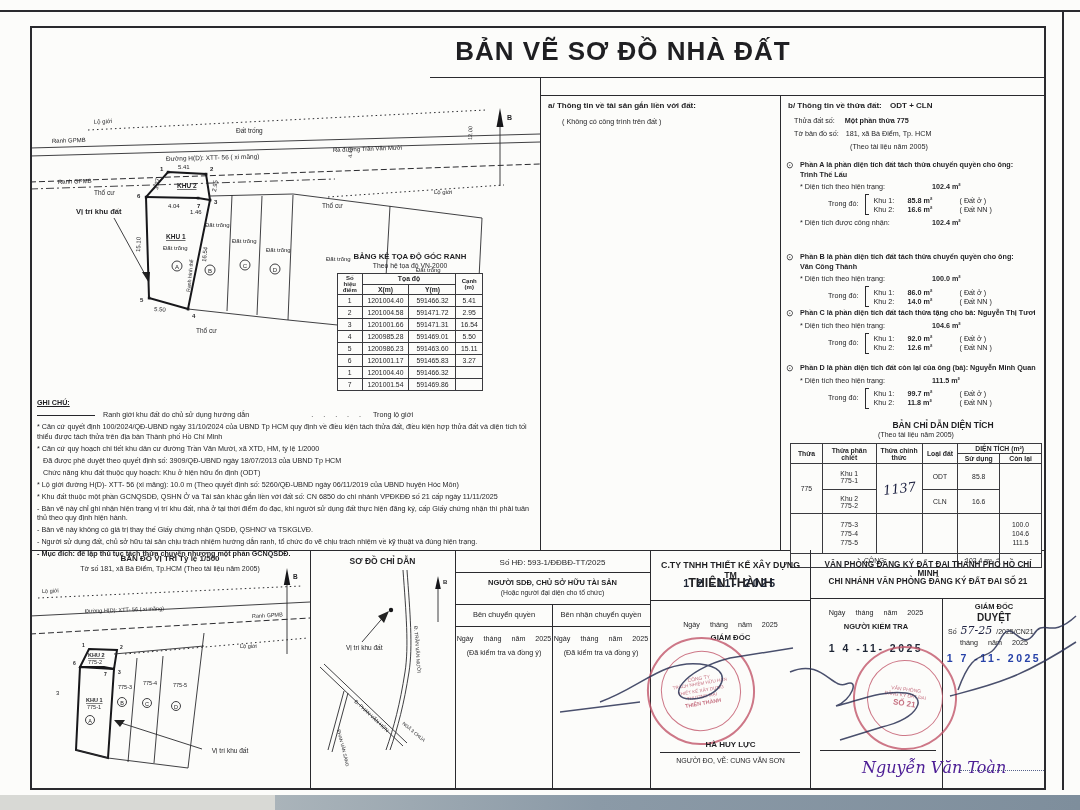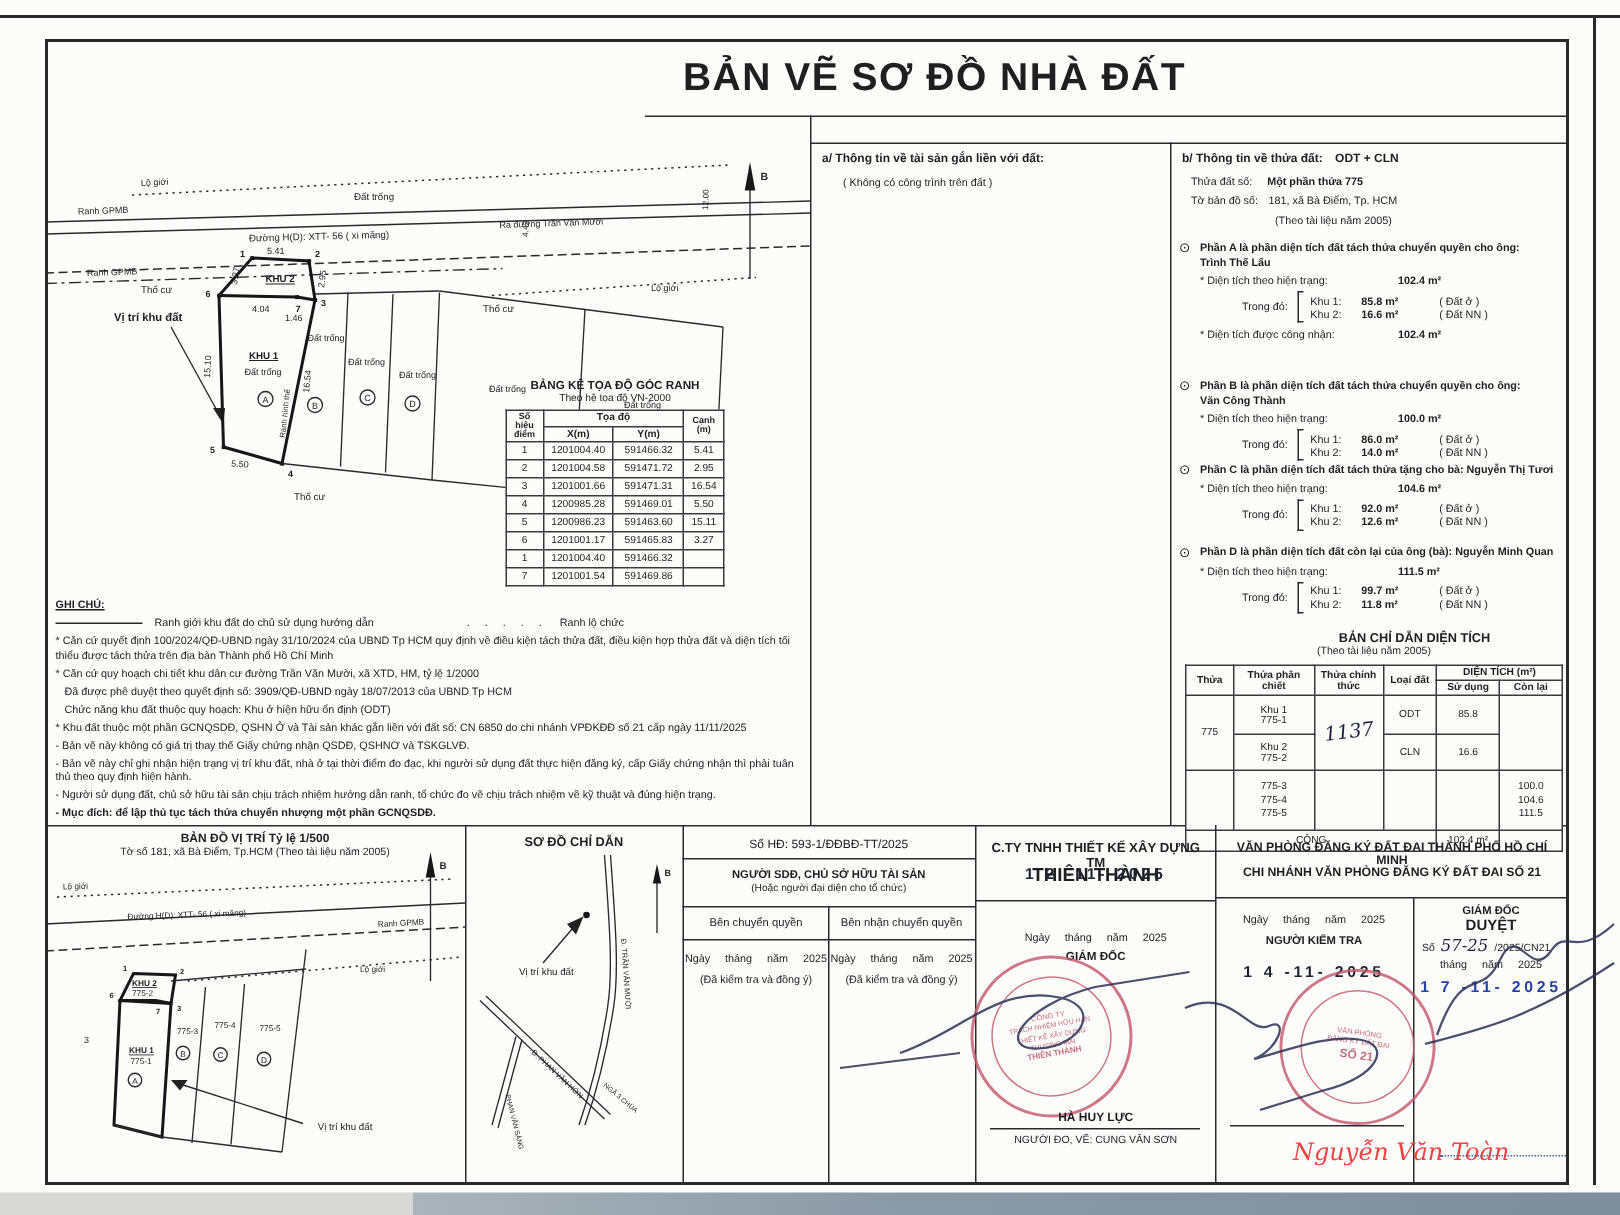--- a/index.html
+++ b/index.html
@@ -9,21 +9,21 @@
   .abs{position:absolute}
   .ln{position:absolute;background:#2a2a2e}
   .ctr{text-align:center}
   .b{font-weight:bold}
   .t7{font-size:7.2px;line-height:1.3}
   .t8{font-size:8px;line-height:1.3}
   .spread2{word-spacing:8px}
   .stampdate{font-weight:bold;letter-spacing:2.5px;color:#1d2535;font-size:10.5px;white-space:nowrap}
   .bluedate{color:#2641a8}
   .hand{font-family:"DejaVu Serif",serif;font-style:italic;color:#1c2040}
-  .script{font-family:"DejaVu Serif",serif;font-style:italic;color:#ef4444}
+  .script{font-family:"DejaVu Serif",serif;font-style:italic;color:#4c1d95}
   .tbl{border-collapse:collapse;background:#fcfcfa}
   .tbl td,.tbl th{border:1px solid #3a3a3e;font-size:6.8px;text-align:center;vertical-align:middle;padding:1px 1px;font-weight:normal}
   .tbl th{font-weight:bold}
   .noteline{margin-bottom:2.5px}
   .bracket{display:inline-block;width:4px;height:21px;border:1px solid #2a2a2e;border-right:none;vertical-align:middle;margin:0 5px 0 6px}
   .khucol{display:inline-block;vertical-align:middle}
   .khurow{white-space:nowrap}
   .khu-l{display:inline-block;width:34px}
   .khu-v{display:inline-block;width:52px;font-weight:bold}
   .part-title{font-size:7.2px;font-weight:bold;line-height:1.35}
@@ -339,29 +339,30 @@
         </tr>
   </tbody>
     </table>
 
   <div class="abs" style="left:37px;top:398px;width:500px;font-size:7.2px;line-height:1.32">
     <div class="b noteline" style="text-decoration:underline">GHI CHÚ:</div>
     <div class="noteline">
       <span style="display:inline-block;width:58px;border-top:1.2px solid #26262a;vertical-align:middle;margin-right:6px"></span>
       <span>Ranh giới khu đất do chủ sử dụng hướng dẫn</span>
       <span style="display:inline-block;letter-spacing:4px;margin:0 6px 0 60px">. . . . .</span>
-      <span>Ranh lộ chức</span>
+      <span>Trong lộ giới</span>
     </div>
     <div class="noteline">* Căn cứ quyết định 100/2024/QĐ-UBND ngày 31/10/2024 của UBND Tp HCM quy định về điều kiện tách thửa đất, điều kiện hợp thửa đất và diện tích tối thiểu được tách thửa trên địa bàn Thành phố Hồ Chí Minh</div>
     <div class="noteline">* Căn cứ quy hoạch chi tiết khu dân cư đường Trần Văn Mười, xã XTD, HM, tỷ lệ 1/2000</div>
     <div class="noteline" style="margin-left:6px">Đã được phê duyệt theo quyết định số: 3909/QĐ-UBND ngày 18/07/2013 của UBND Tp HCM</div>
     <div class="noteline" style="margin-left:6px">Chức năng khu đất thuộc quy hoạch: Khu ở hiện hữu ổn định (ODT)</div>
+    <div class="noteline">* Lộ giới đường H(D)- XTT- 56 (xi măng): 10.0 m (Theo quyết định số: 5260/QĐ-UBND ngày 06/11/2019 của UBND huyện Hóc Môn)</div>
     <div class="noteline">* Khu đất thuộc một phần GCNQSDĐ, QSHN Ở và Tài sản khác gắn liền với đất số: CN 6850 do chi nhánh VPĐKĐĐ số 21 cấp ngày 11/11/2025</div>
+    <div class="noteline">- Bản vẽ này chỉ ghi nhận hiện trạng vị trí khu đất, nhà ở tại thời điểm đo đạc, khi người sử dụng đất thực hiện đăng ký, cấp Giấy chứng nhận thì phải tuân thủ theo quy định hiện hành.</div>
     <div class="noteline">- Bản vẽ này không có giá trị thay thế Giấy chứng nhận QSDĐ, QSHNƠ và TSKGLVĐ.</div>
-    <div class="noteline">- Bản vẽ này chỉ ghi nhận hiện trạng vị trí khu đất, nhà ở tại thời điểm đo đạc, khi người sử dụng đất thực hiện đăng ký, cấp Giấy chứng nhận thì phải tuân thủ theo quy định hiện hành.</div>
     <div class="noteline">- Người sử dụng đất, chủ sở hữu tài sản chịu trách nhiệm hướng dẫn ranh, tổ chức đo vẽ chịu trách nhiệm về kỹ thuật và đúng hiện trạng.</div>
     <div class="noteline b">- Mục đích: để lập thủ tục tách thửa chuyển nhượng một phần GCNQSDĐ.</div>
   </div>
 
   <div class="ln" style="left:310px;top:550px;width:1px;height:238px"></div>
   <div class="ln" style="left:455px;top:550px;width:1px;height:238px"></div>
   <div class="ln" style="left:650px;top:550px;width:1px;height:238px"></div>
   <div class="ln" style="left:810px;top:550px;width:1px;height:238px"></div>
 
   <div class="abs ctr b" style="left:32px;top:554px;width:276px;font-size:8px">BẢN ĐỒ VỊ TRÍ  Tỷ lệ 1/500</div>

